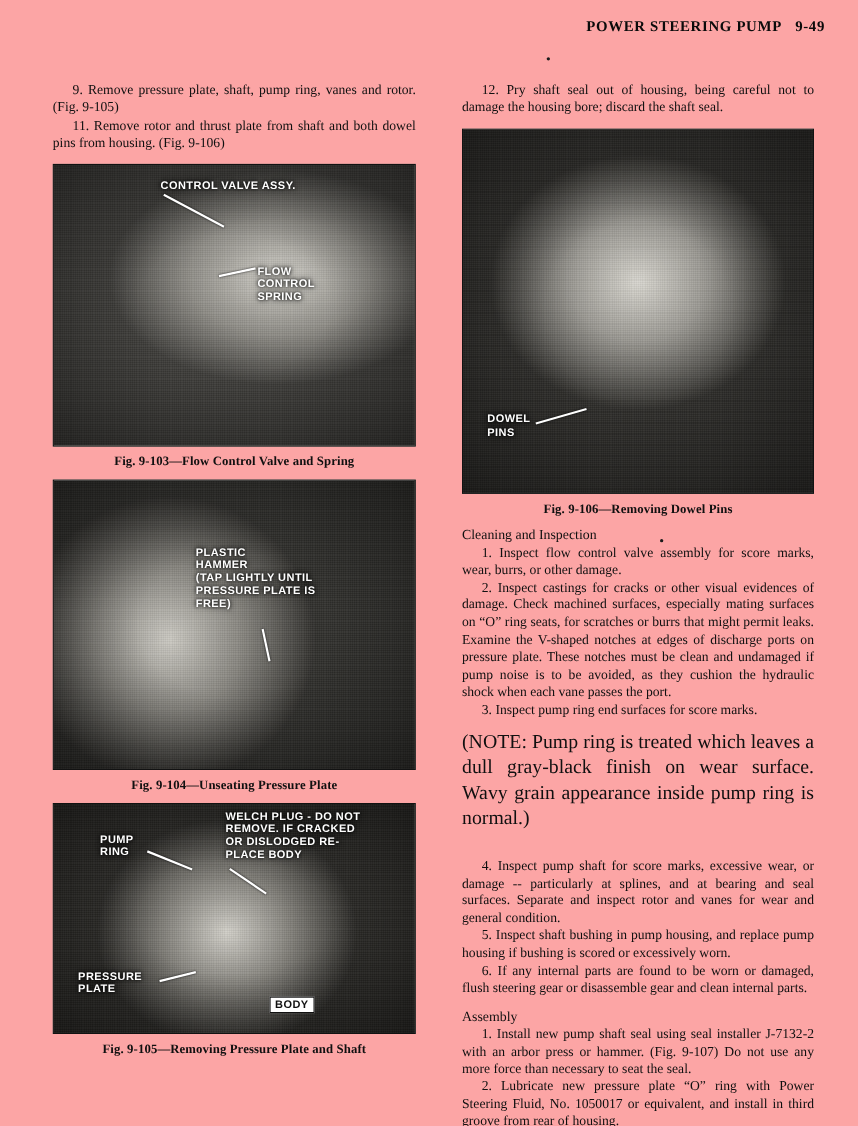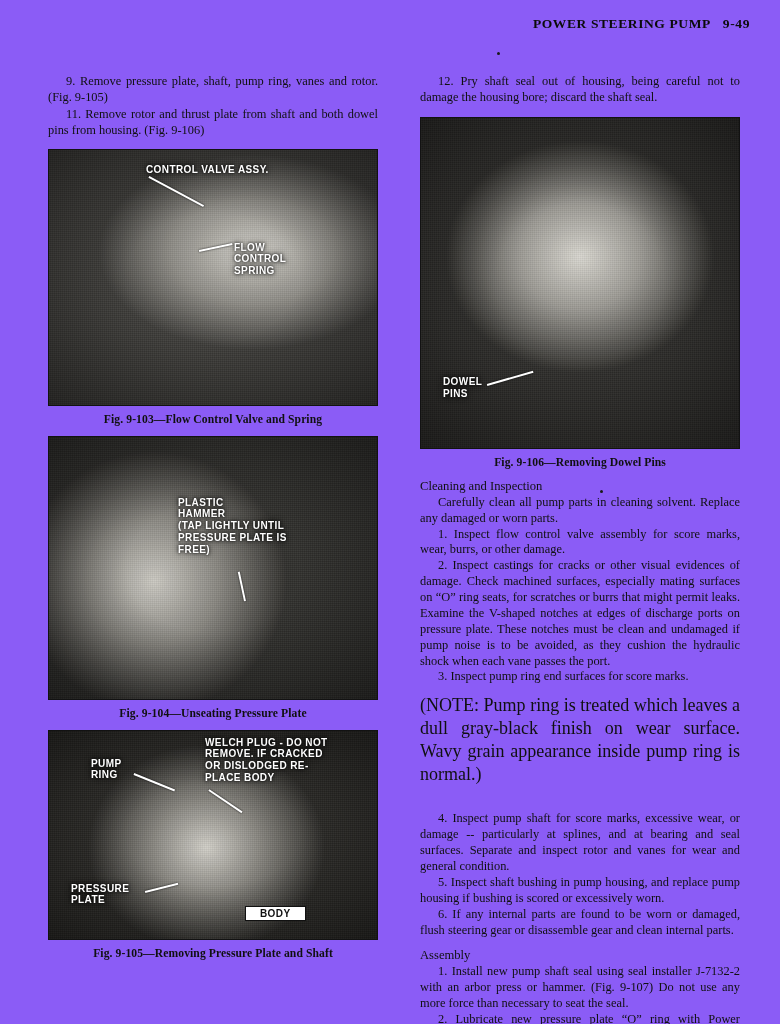--- a/index.html
+++ b/index.html
@@ -13,21 +13,21 @@
     position: relative;
     font-family: "Liberation Serif", serif;
     color: #101010;
     overflow: hidden;
   }
   .page {
     position: absolute;
     left: 0; top: 0;
     width: 780px;
     height: 1024px;
-    background: #8b5cf6;
+    background: #fca5a5;
   }
 
   
   .header {
     position: absolute;
     top: 16px;
     right: 30px;
     font-family: "Liberation Serif", serif;
     font-weight: bold;
     font-size: 13.5px;
@@ -133,21 +133,21 @@
     font-weight: bold;
     line-height: 1.18;
     letter-spacing: 0.4px;
     text-shadow: 0 0 3px rgba(0,0,0,0.95), 0 0 6px rgba(0,0,0,0.8);
     white-space: pre-line;
   }
   .callout.boxed {
     color: #111;
     background: #fff;
     border: 1px solid #111;
-    padding: 1px 14px;
+    padding: 1px 4px;
     text-shadow: none;
   }
   .lead {
     position: absolute;
     background: #fff;
     box-shadow: 0 0 2px rgba(0,0,0,0.9);
     height: 1.5px;
     transform-origin: left center;
   }
 
@@ -246,21 +246,20 @@
         <div class="grain"></div>
         <div class="vignette"></div>
         <div class="callout" style="left:22px; top:258px;">DOWEL
 PINS</div>
         <div class="lead" style="left:66px; top:266px; width:48px; transform:rotate(-16deg);"></div>
       </div>
       <div class="fig-cap">Fig. 9-106—Removing Dowel Pins</div>
     </div>
 
     <div class="sect-head">Cleaning and Inspection</div>
-    <p class="body">Carefully clean all pump parts in cleaning solvent. Replace any damaged or worn parts.</p>
     <p class="body">1. Inspect flow control valve assembly for score marks, wear, burrs, or other damage.</p>
     <p class="body">2. Inspect castings for cracks or other visual evidences of damage. Check machined surfaces, especially mating surfaces on “O” ring seats, for scratches or burrs that might permit leaks. Examine the V-shaped notches at edges of discharge ports on pressure plate. These notches must be clean and undamaged if pump noise is to be avoided, as they cushion the hydraulic shock when each vane passes the port.</p>
     <p class="body">3. Inspect pump ring end surfaces for score marks.</p>
 
     <p class="note-block">(NOTE: Pump ring is treated which leaves a dull gray-black finish on wear surface. Wavy grain appearance inside pump ring is normal.)</p>
 
     <div class="spacer-sm"></div>
     <p class="body">4. Inspect pump shaft for score marks, excessive wear, or damage -- particularly at splines, and at bearing and seal surfaces. Separate and inspect rotor and vanes for wear and general condition.</p>
     <p class="body">5. Inspect shaft bushing in pump housing, and replace pump housing if bushing is scored or excessively worn.</p>
     <p class="body">6. If any internal parts are found to be worn or damaged, flush steering gear or disassemble gear and clean internal parts.</p>

